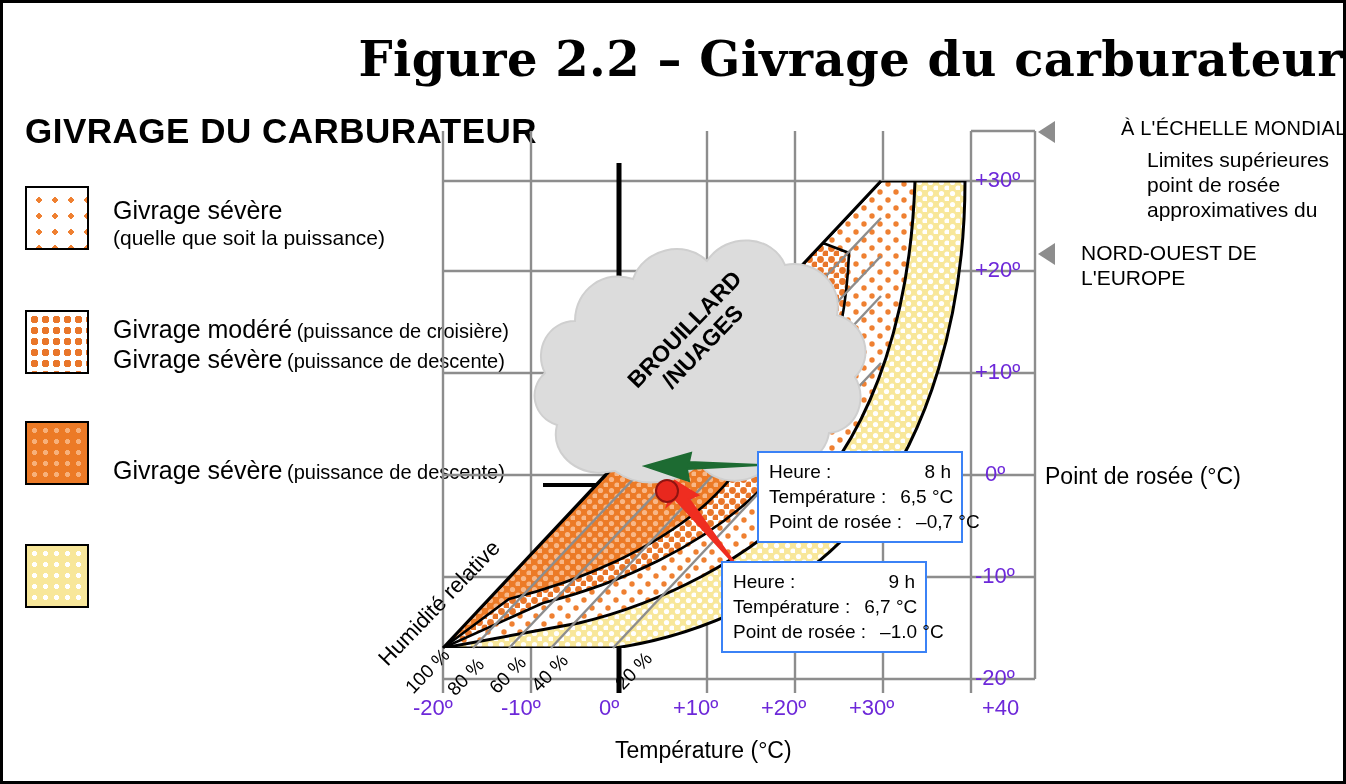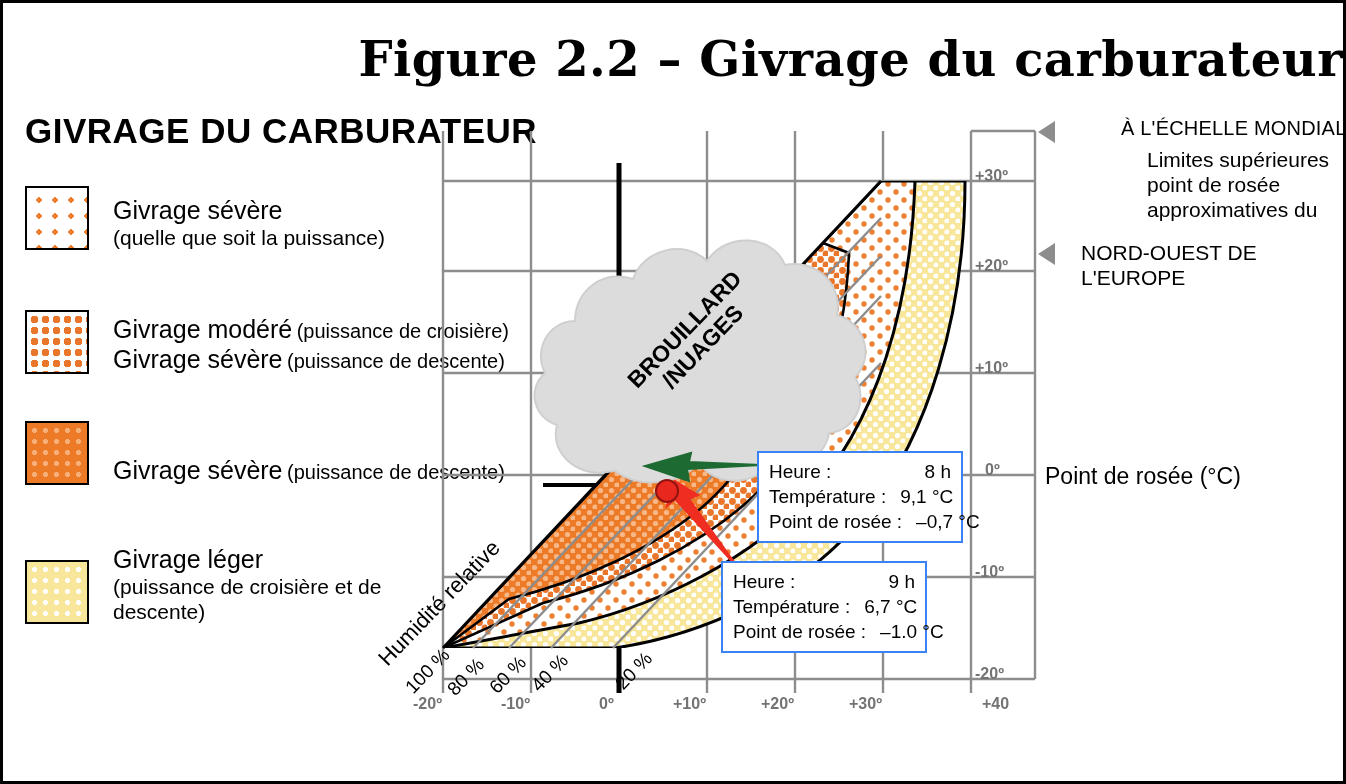--- a/index.html
+++ b/index.html
@@ -113,24 +113,23 @@
 
   
   .axis-label {
     position: absolute;
     font-size: 23px;
     color: #000000;
     white-space: nowrap;
   }
   .tick-label {
     position: absolute;
-    font-size: 16px;
-    color: #737373;
+    font-size: 22px;
+    color: #6d28d9;
     white-space: nowrap;
-    font-weight: bold;
   }
 
   
   .callout {
     position: absolute;
     background: #ffffff;
     border: 2px solid #3b82f6;
     box-sizing: border-box;
     padding: 6px 10px 7px 10px;
     font-size: 19px;
@@ -206,25 +205,20 @@
     <div class="legend-text" style="margin-top:16px;">
       <div>
         <span class="l1">Givrage sévère</span>
         <span class="small">(puissance de descente)</span>
       </div>
     </div>
   </div>
 
   <div class="legend-item" style="top:541px; left:22px;">
     <div class="swatch swatch-light"></div>
-    <div class="legend-text">
-      <div class="l1">Givrage léger</div>
-      <div class="l2">(puissance de croisière et de</div>
-      <div class="l2">descente)</div>
-    </div>
   </div>
 
   <svg class="chart-svg" width="1346" height="784" viewBox="0 0 1346 784">
     <defs>
 
       <pattern id="pat-severe" width="16" height="16" patternUnits="userSpaceOnUse">
         <rect width="16" height="16" fill="#ffffff"></rect>
         <circle cx="5" cy="5" r="2.7" fill="#ef8031"></circle>
         <circle cx="13" cy="13" r="2.7" fill="#ef8031"></circle>
       </pattern>
@@ -354,20 +348,21 @@
   <div class="tick-label" style="left:846px; top:692px;">+30º</div>
   <div class="tick-label" style="left:942px; top:692px;margin-left:37px;">+40</div>
 
   <div class="tick-label" style="left:972px; top:164px;">+30º</div>
   <div class="tick-label" style="left:972px; top:254px;">+20º</div>
   <div class="tick-label" style="left:972px; top:356px;">+10º</div>
   <div class="tick-label" style="left:982px; top:458px;">0º</div>
   <div class="tick-label" style="left:972px; top:560px;">-10º</div>
   <div class="tick-label" style="left:972px; top:662px;">-20º</div>
 
+  <div class="axis-label" style="left:612px; top:734px;">Température (°C)</div>
   <div class="axis-label" style="left:1042px; top:460px;">Point de rosée (°C)</div>
 
   <div class="gray-arrow" style="left:1035px; top:118px;"></div>
   <div class="right-note" style="left:1118px; top:114px; width:256px;">
     <div class="hdr">À L'ÉCHELLE MONDIALE</div>
     <div class="body" style="margin-top:8px; margin-left:26px;">
       <div>Limites supérieures</div>
       <div>point de rosée</div>
       <div>approximatives du</div>
     </div>
@@ -379,21 +374,21 @@
     <div class="body">L'EUROPE</div>
   </div>
 
   <div class="callout" style="left:754px; top:448px; width:206px;">
     <div class="row">
       <span class="k">Heure :</span>
       <span class="v">8 h</span>
     </div>
     <div class="row">
       <span class="k">Température :</span>
-      <span class="v">9,1 °C</span>
+      <span class="v">6,5 °C</span>
     </div>
     <div class="row">
       <span class="k">Point de rosée :</span>
       <span class="v">–0,7 °C</span>
     </div>
   </div>
 
   <div class="callout" style="left:718px; top:558px; width:206px;">
     <div class="row">
       <span class="k">Heure :</span>

